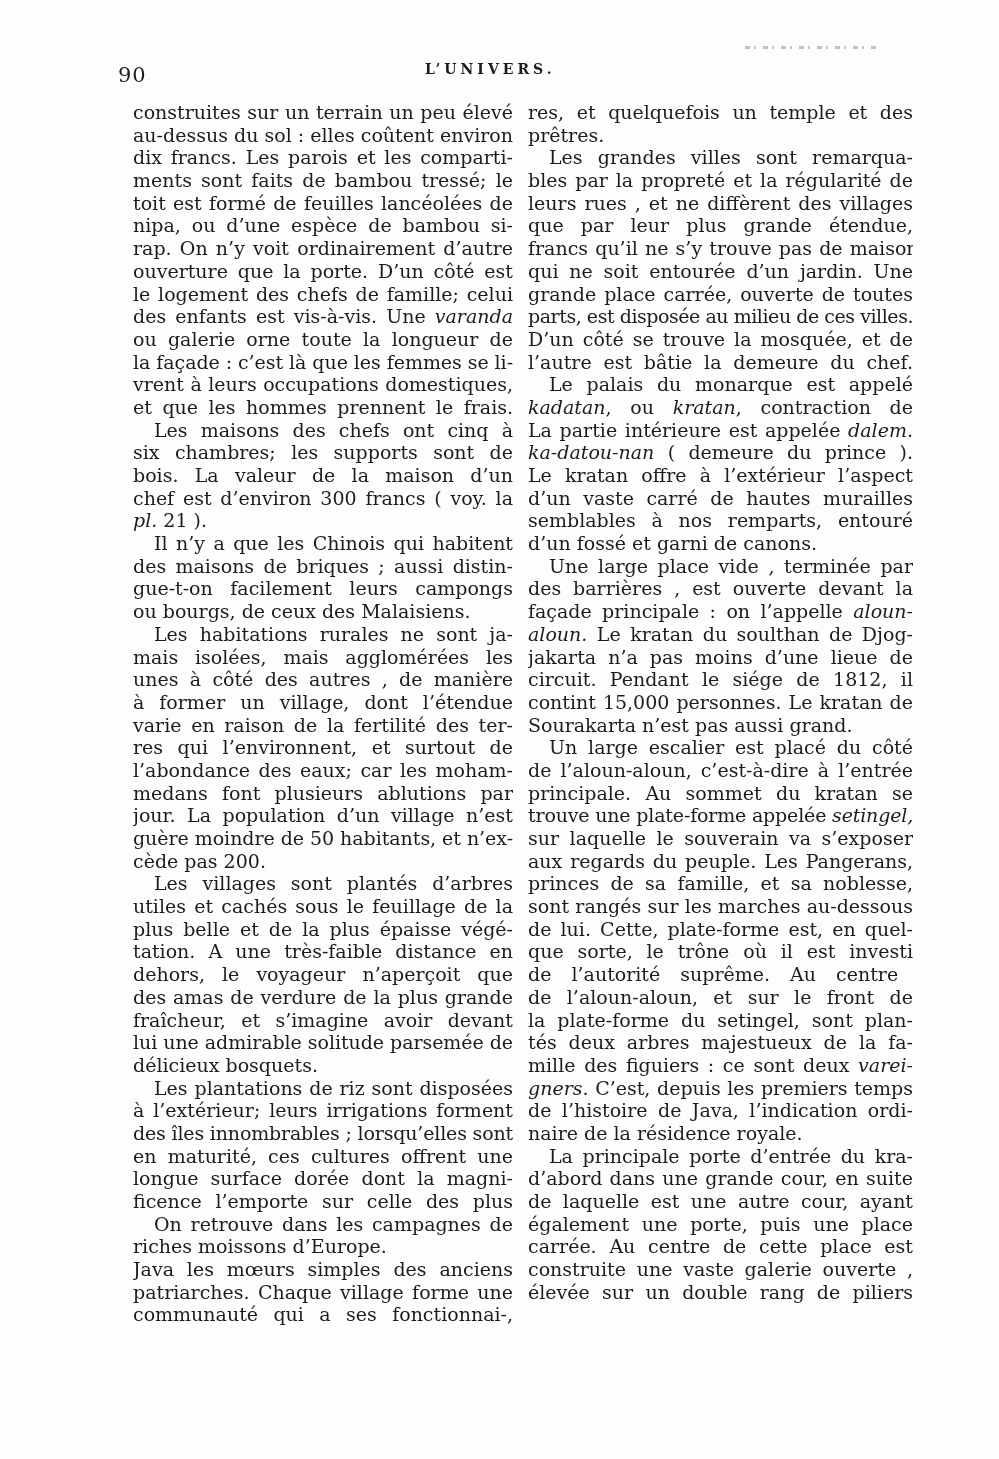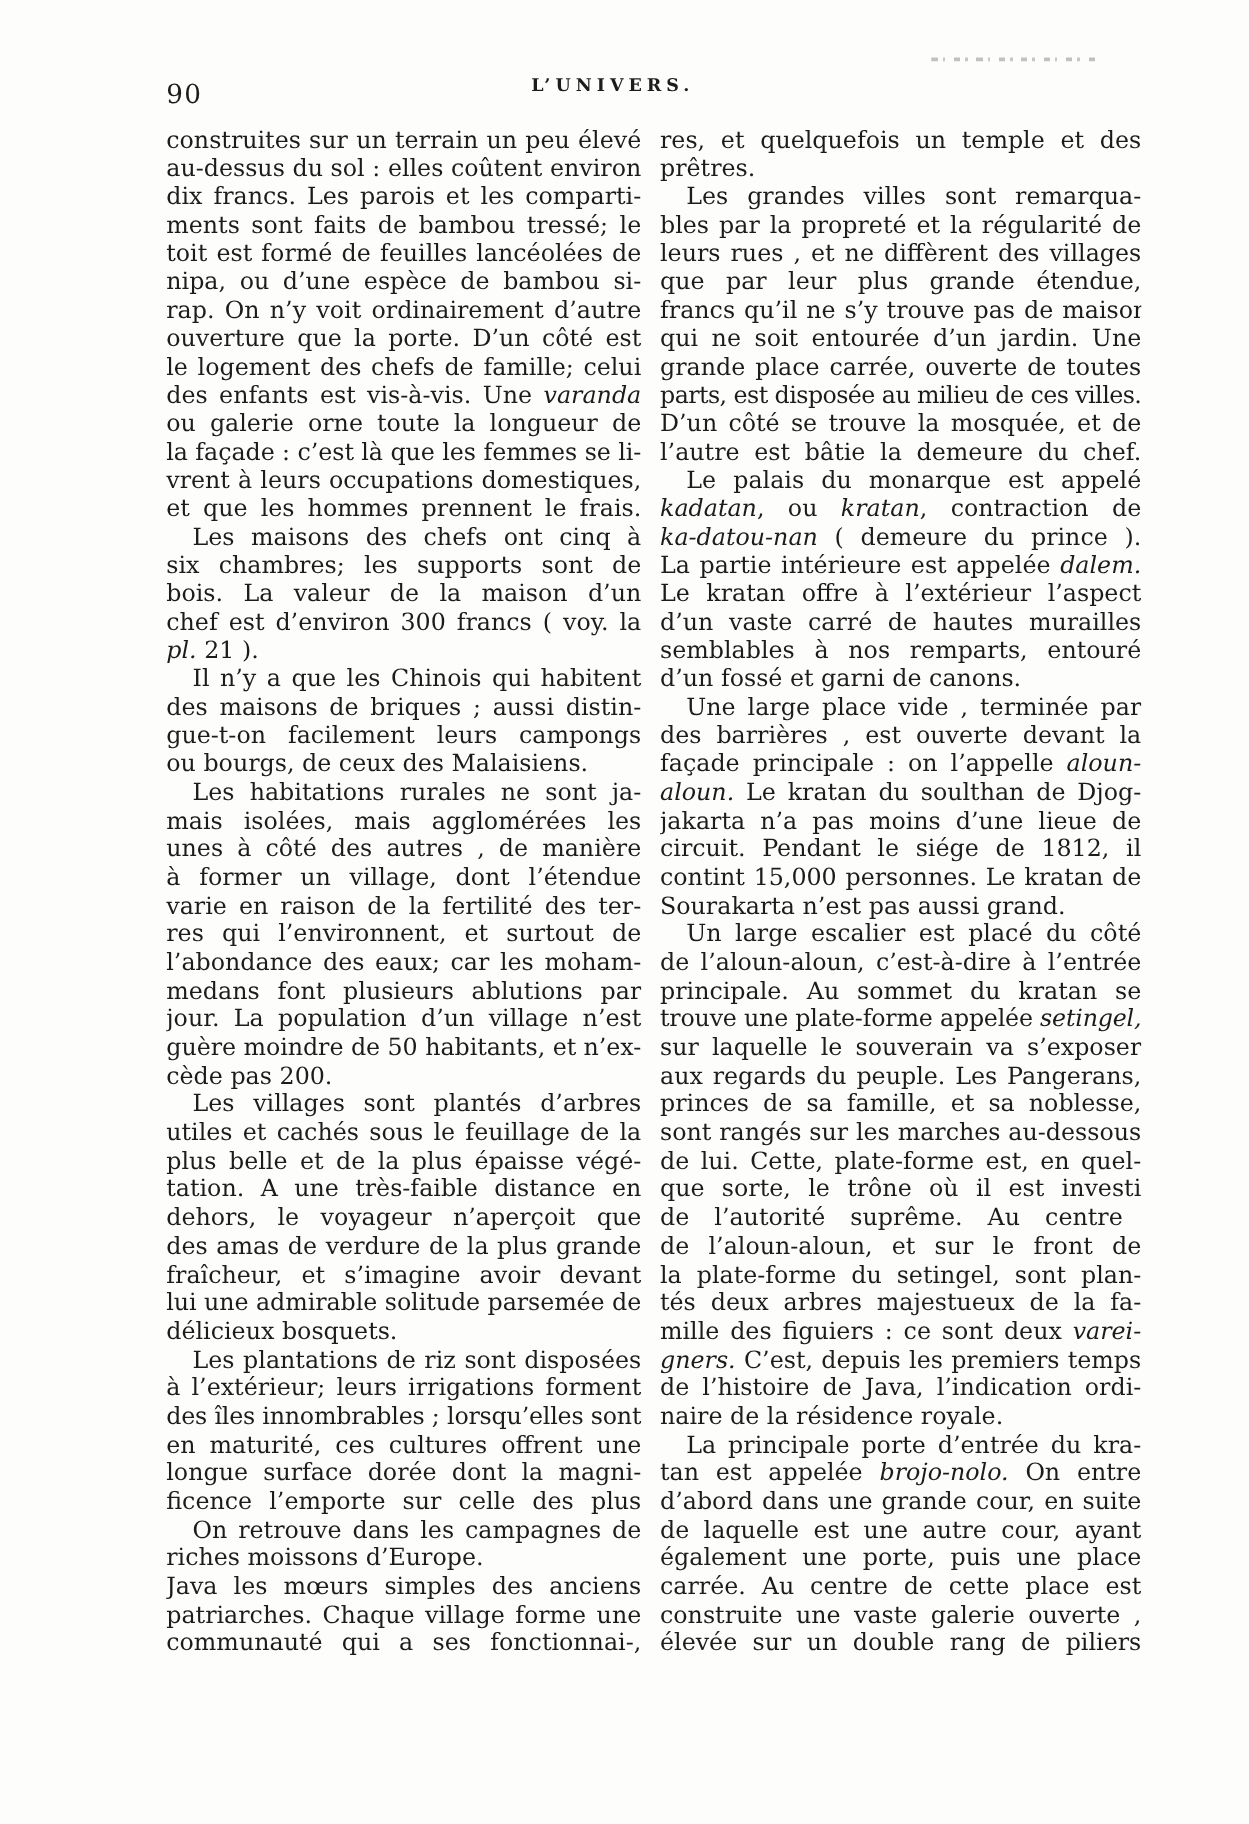--- a/index.html
+++ b/index.html
@@ -10,21 +10,21 @@
   }
   .page {
     position: relative;
     width: 999px; height: 1459px;
     background: #fdfdfc;
     color: #1c1c1c;
     overflow: hidden;
   }
   .page-number {
     position: absolute;
-    left: 133px; top: 63px;
+    left: 118px; top: 63px;
     font-size: 21px;
     letter-spacing: 1px;
   }
   .running-title {
     position: absolute;
     left: 425px; top: 61px;
     font-size: 14px;
     font-weight: bold;
     letter-spacing: 4px;
     white-space: nowrap;
@@ -125,22 +125,22 @@
       <div class="line" style="word-spacing: 1.975px;"><span><span>leurs rues , et ne diffèrent des villages</span></span></div>
       <div class="line" style="word-spacing: 11.091px;"><span><span>que par leur plus grande étendue,</span></span></div>
       <div class="line" style="word-spacing: 1.114px;"><span><span>francs qu’il ne s’y trouve pas de maison</span></span></div>
       <div class="line" style="word-spacing: 4.758px;"><span><span>qui ne soit entourée d’un jardin. Une</span></span></div>
       <div class="line" style="word-spacing: 1.9px;"><span><span>grande place carrée, ouverte de toutes</span></span></div>
       <div class="line" style="letter-spacing: -0.456px;"><span><span>parts, est disposée au milieu de ces villes.</span></span></div>
       <div class="line" style="word-spacing: 2.973px;"><span><span>D’un côté se trouve la mosquée, et de</span></span></div>
       <div class="line" style="word-spacing: 5.747px;"><span><span>l’autre est bâtie la demeure du chef.</span></span></div>
       <div class="line indent" style="word-spacing: 7.644px;"><span><span>Le palais du monarque est appelé</span></span></div>
       <div class="line" style="word-spacing: 12.656px;"><span><span class="it">kadatan</span><span>, ou </span><span class="it">kratan</span><span>, contraction de</span></span></div>
+      <div class="line" style="word-spacing: 1.637px;"><span><span>La partie intérieure est appelée </span><span class="it">dalem.</span></span></div>
       <div class="line" style="word-spacing: 7.313px;"><span><span class="it">ka-datou-nan</span><span> ( demeure du prince ).</span></span></div>
-      <div class="line" style="word-spacing: 1.637px;"><span><span>La partie intérieure est appelée </span><span class="it">dalem.</span></span></div>
       <div class="line" style="word-spacing: 7.131px;"><span><span>Le kratan offre à l’extérieur l’aspect</span></span></div>
       <div class="line" style="word-spacing: 6.466px;"><span><span>d’un vaste carré de hautes murailles</span></span></div>
       <div class="line" style="word-spacing: 9.703px;"><span><span>semblables à nos remparts, entouré</span></span></div>
       <div class="line end"><span><span>d’un fossé et garni de canons.</span></span></div>
       <div class="line indent" style="word-spacing: 3.552px;"><span><span>Une large place vide , terminée par</span></span></div>
       <div class="line" style="word-spacing: 5.919px;"><span><span>des barrières , est ouverte devant la</span></span></div>
       <div class="line" style="word-spacing: 4.347px;"><span><span>façade principale : on l’appelle </span><span class="it">aloun-</span></span></div>
       <div class="line" style="word-spacing: 3.419px;"><span><span class="it">aloun.</span><span> Le kratan du soulthan de Djog-</span></span></div>
       <div class="line" style="word-spacing: 6.013px;"><span><span>jakarta n’a pas moins d’une lieue de</span></span></div>
       <div class="line" style="word-spacing: 7.299px;"><span><span>circuit. Pendant le siége de 1812, il</span></span></div>
@@ -158,21 +158,20 @@
       <div class="line" style="word-spacing: 7.815px;"><span><span>que sorte, le trône où il est investi</span></span></div>
       <div class="line" style="word-spacing: 14px;"><span><span>de l’autorité suprême. Au centre</span></span></div>
       <div class="line" style="word-spacing: 9.339px;"><span><span>de l’aloun-aloun, et sur le front de</span></span></div>
       <div class="line" style="word-spacing: 5.912px;"><span><span>la plate-forme du setingel, sont plan-</span></span></div>
       <div class="line" style="word-spacing: 5.872px;"><span><span>tés deux arbres majestueux de la fa-</span></span></div>
       <div class="line" style="word-spacing: 2.607px;"><span><span>mille des figuiers : ce sont deux </span><span class="it">varei-</span></span></div>
       <div class="line" style="word-spacing: 0.569px;"><span><span class="it">gners.</span><span> C’est, depuis les premiers temps</span></span></div>
       <div class="line" style="word-spacing: 4.416px;"><span><span>de l’histoire de Java, l’indication ordi-</span></span></div>
       <div class="line end"><span><span>naire de la résidence royale.</span></span></div>
       <div class="line indent" style="word-spacing: 3.513px;"><span><span>La principale porte d’entrée du kra-</span></span></div>
-      <div class="line" style="word-spacing: 7.378px;"><span><span>tan est appelée </span><span class="it">brojo-nolo.</span><span> On entre</span></span></div>
       <div class="line" style="word-spacing: 1.198px;"><span><span>d’abord dans une grande cour, en suite</span></span></div>
       <div class="line" style="word-spacing: 5.404px;"><span><span>de laquelle est une autre cour, ayant</span></span></div>
       <div class="line" style="word-spacing: 6.578px;"><span><span>également une porte, puis une place</span></span></div>
       <div class="line" style="word-spacing: 6.693px;"><span><span>carrée. Au centre de cette place est</span></span></div>
       <div class="line" style="word-spacing: 4.706px;"><span><span>construite une vaste galerie ouverte ,</span></span></div>
       <div class="line" style="word-spacing: 6.237px;"><span><span>élevée sur un double rang de piliers</span></span></div>
     </div>
 </div>
 
 </body></html>

